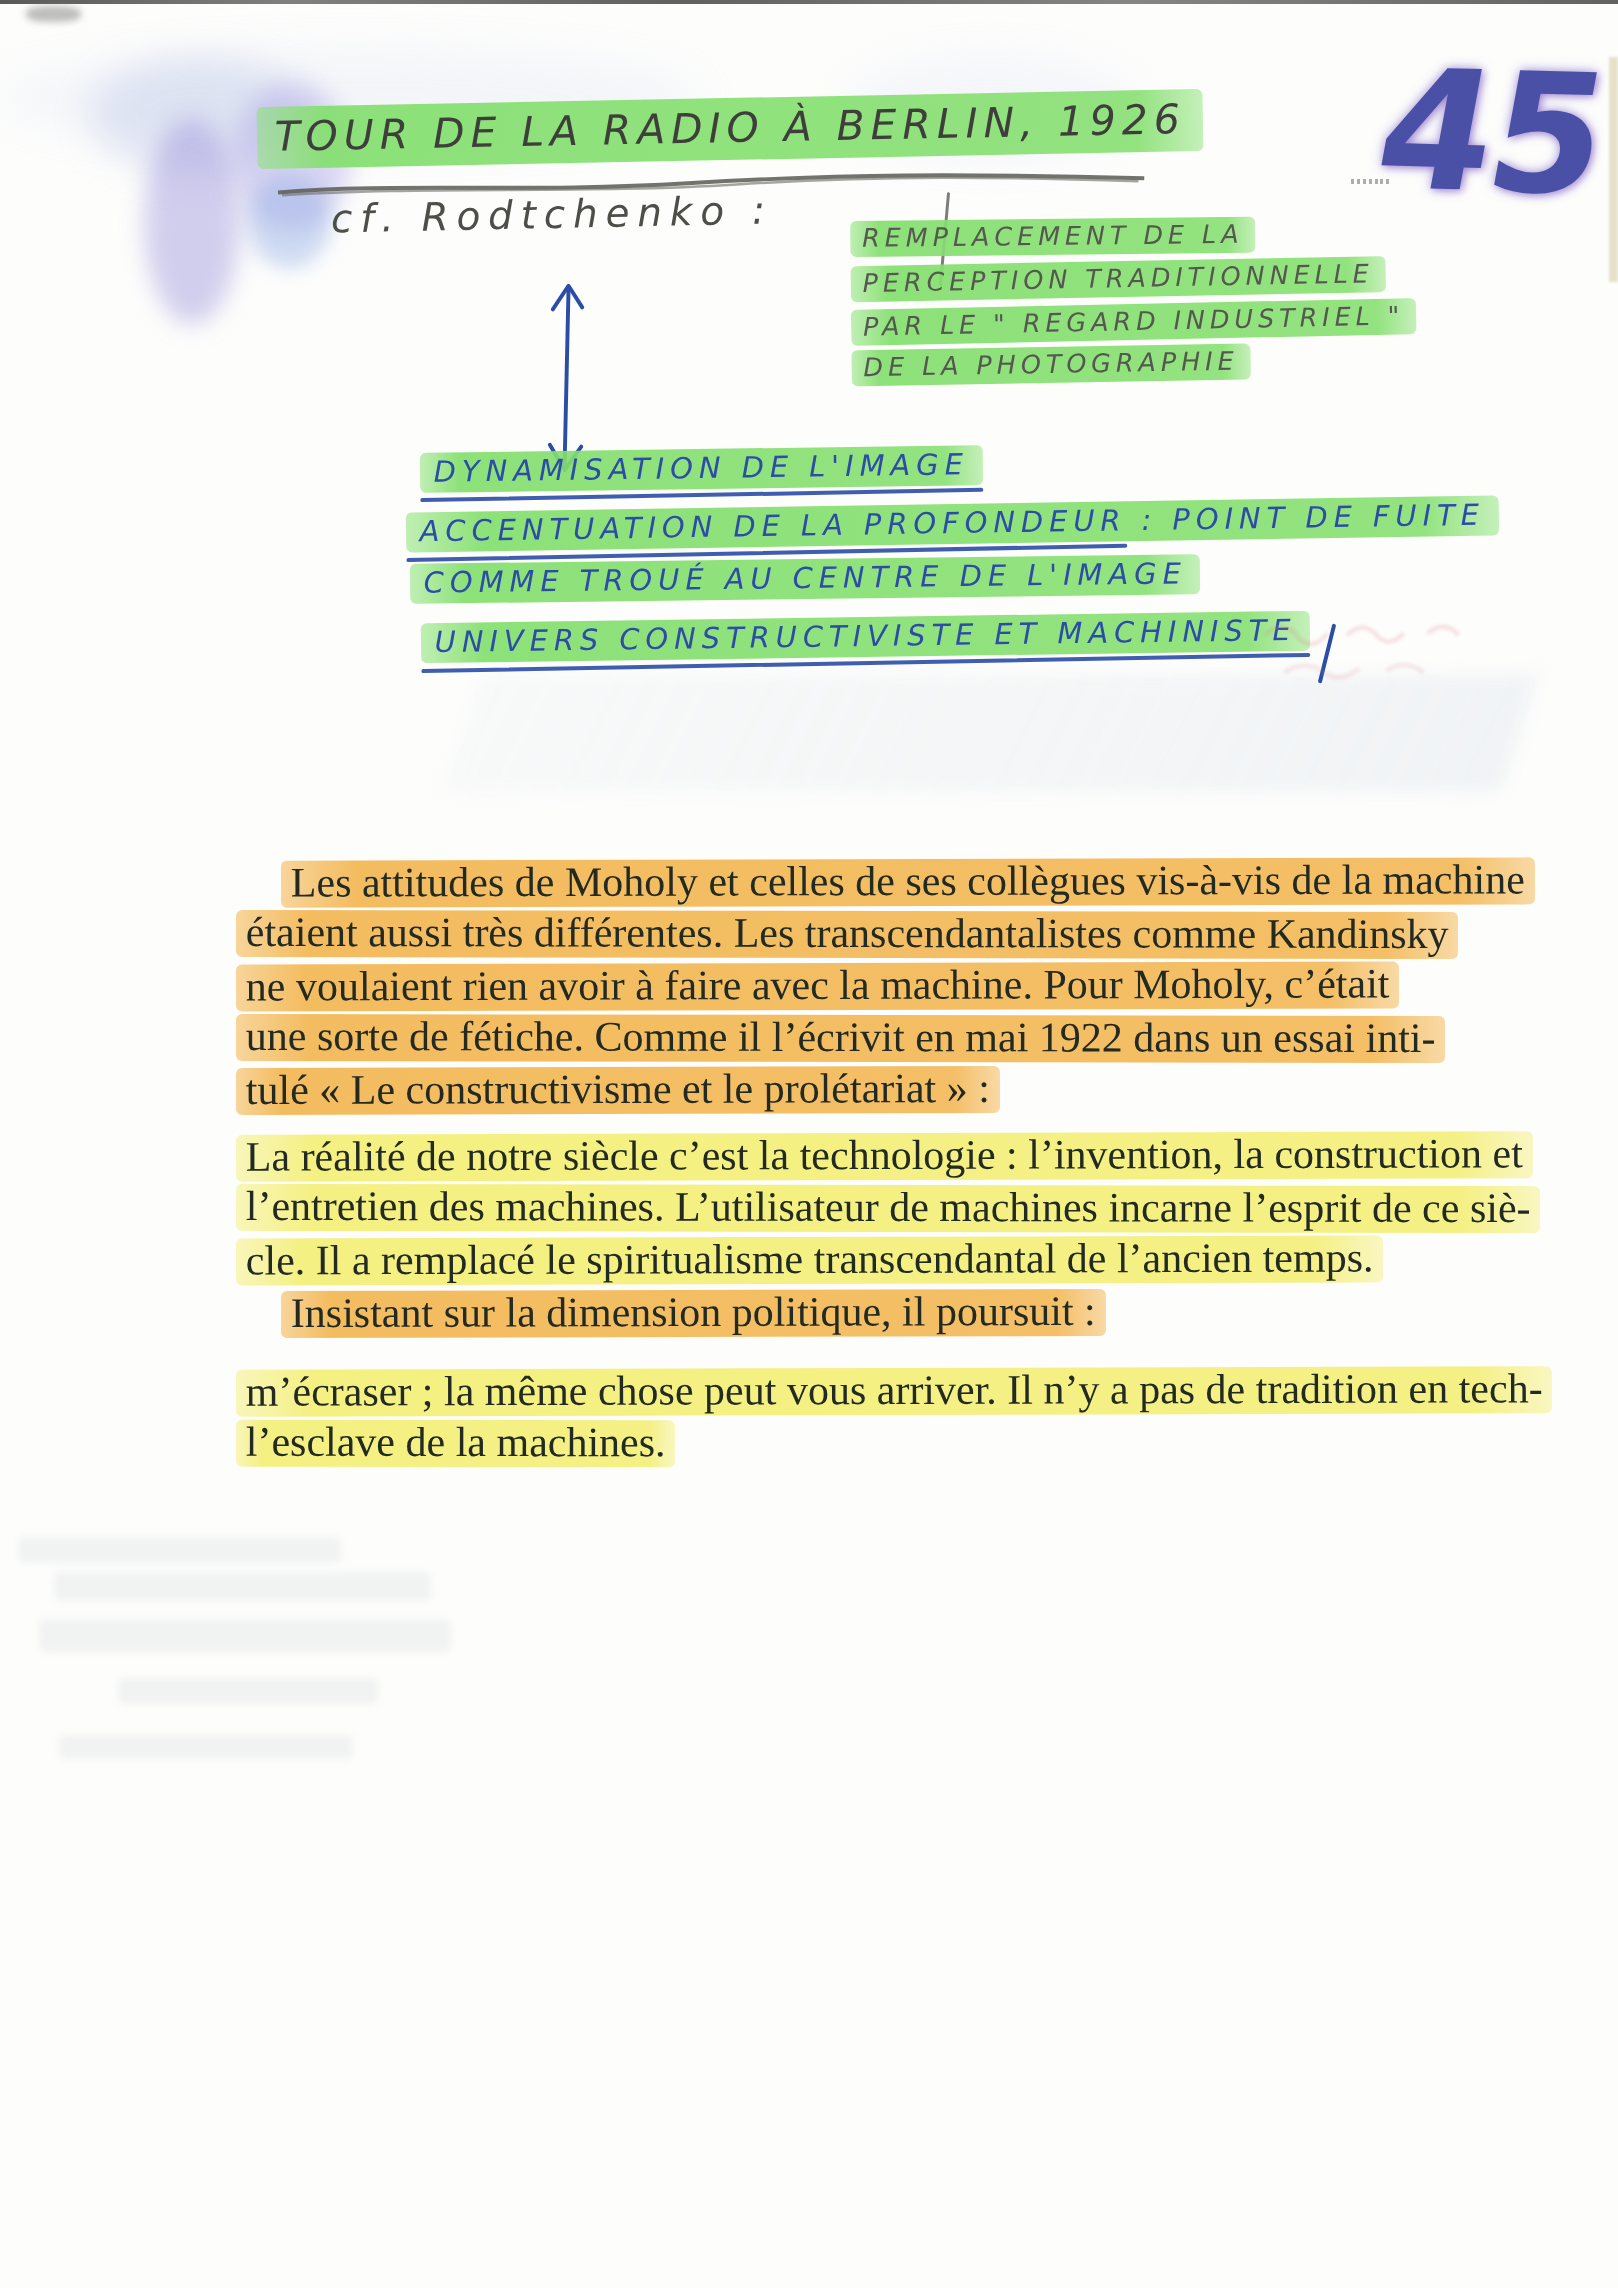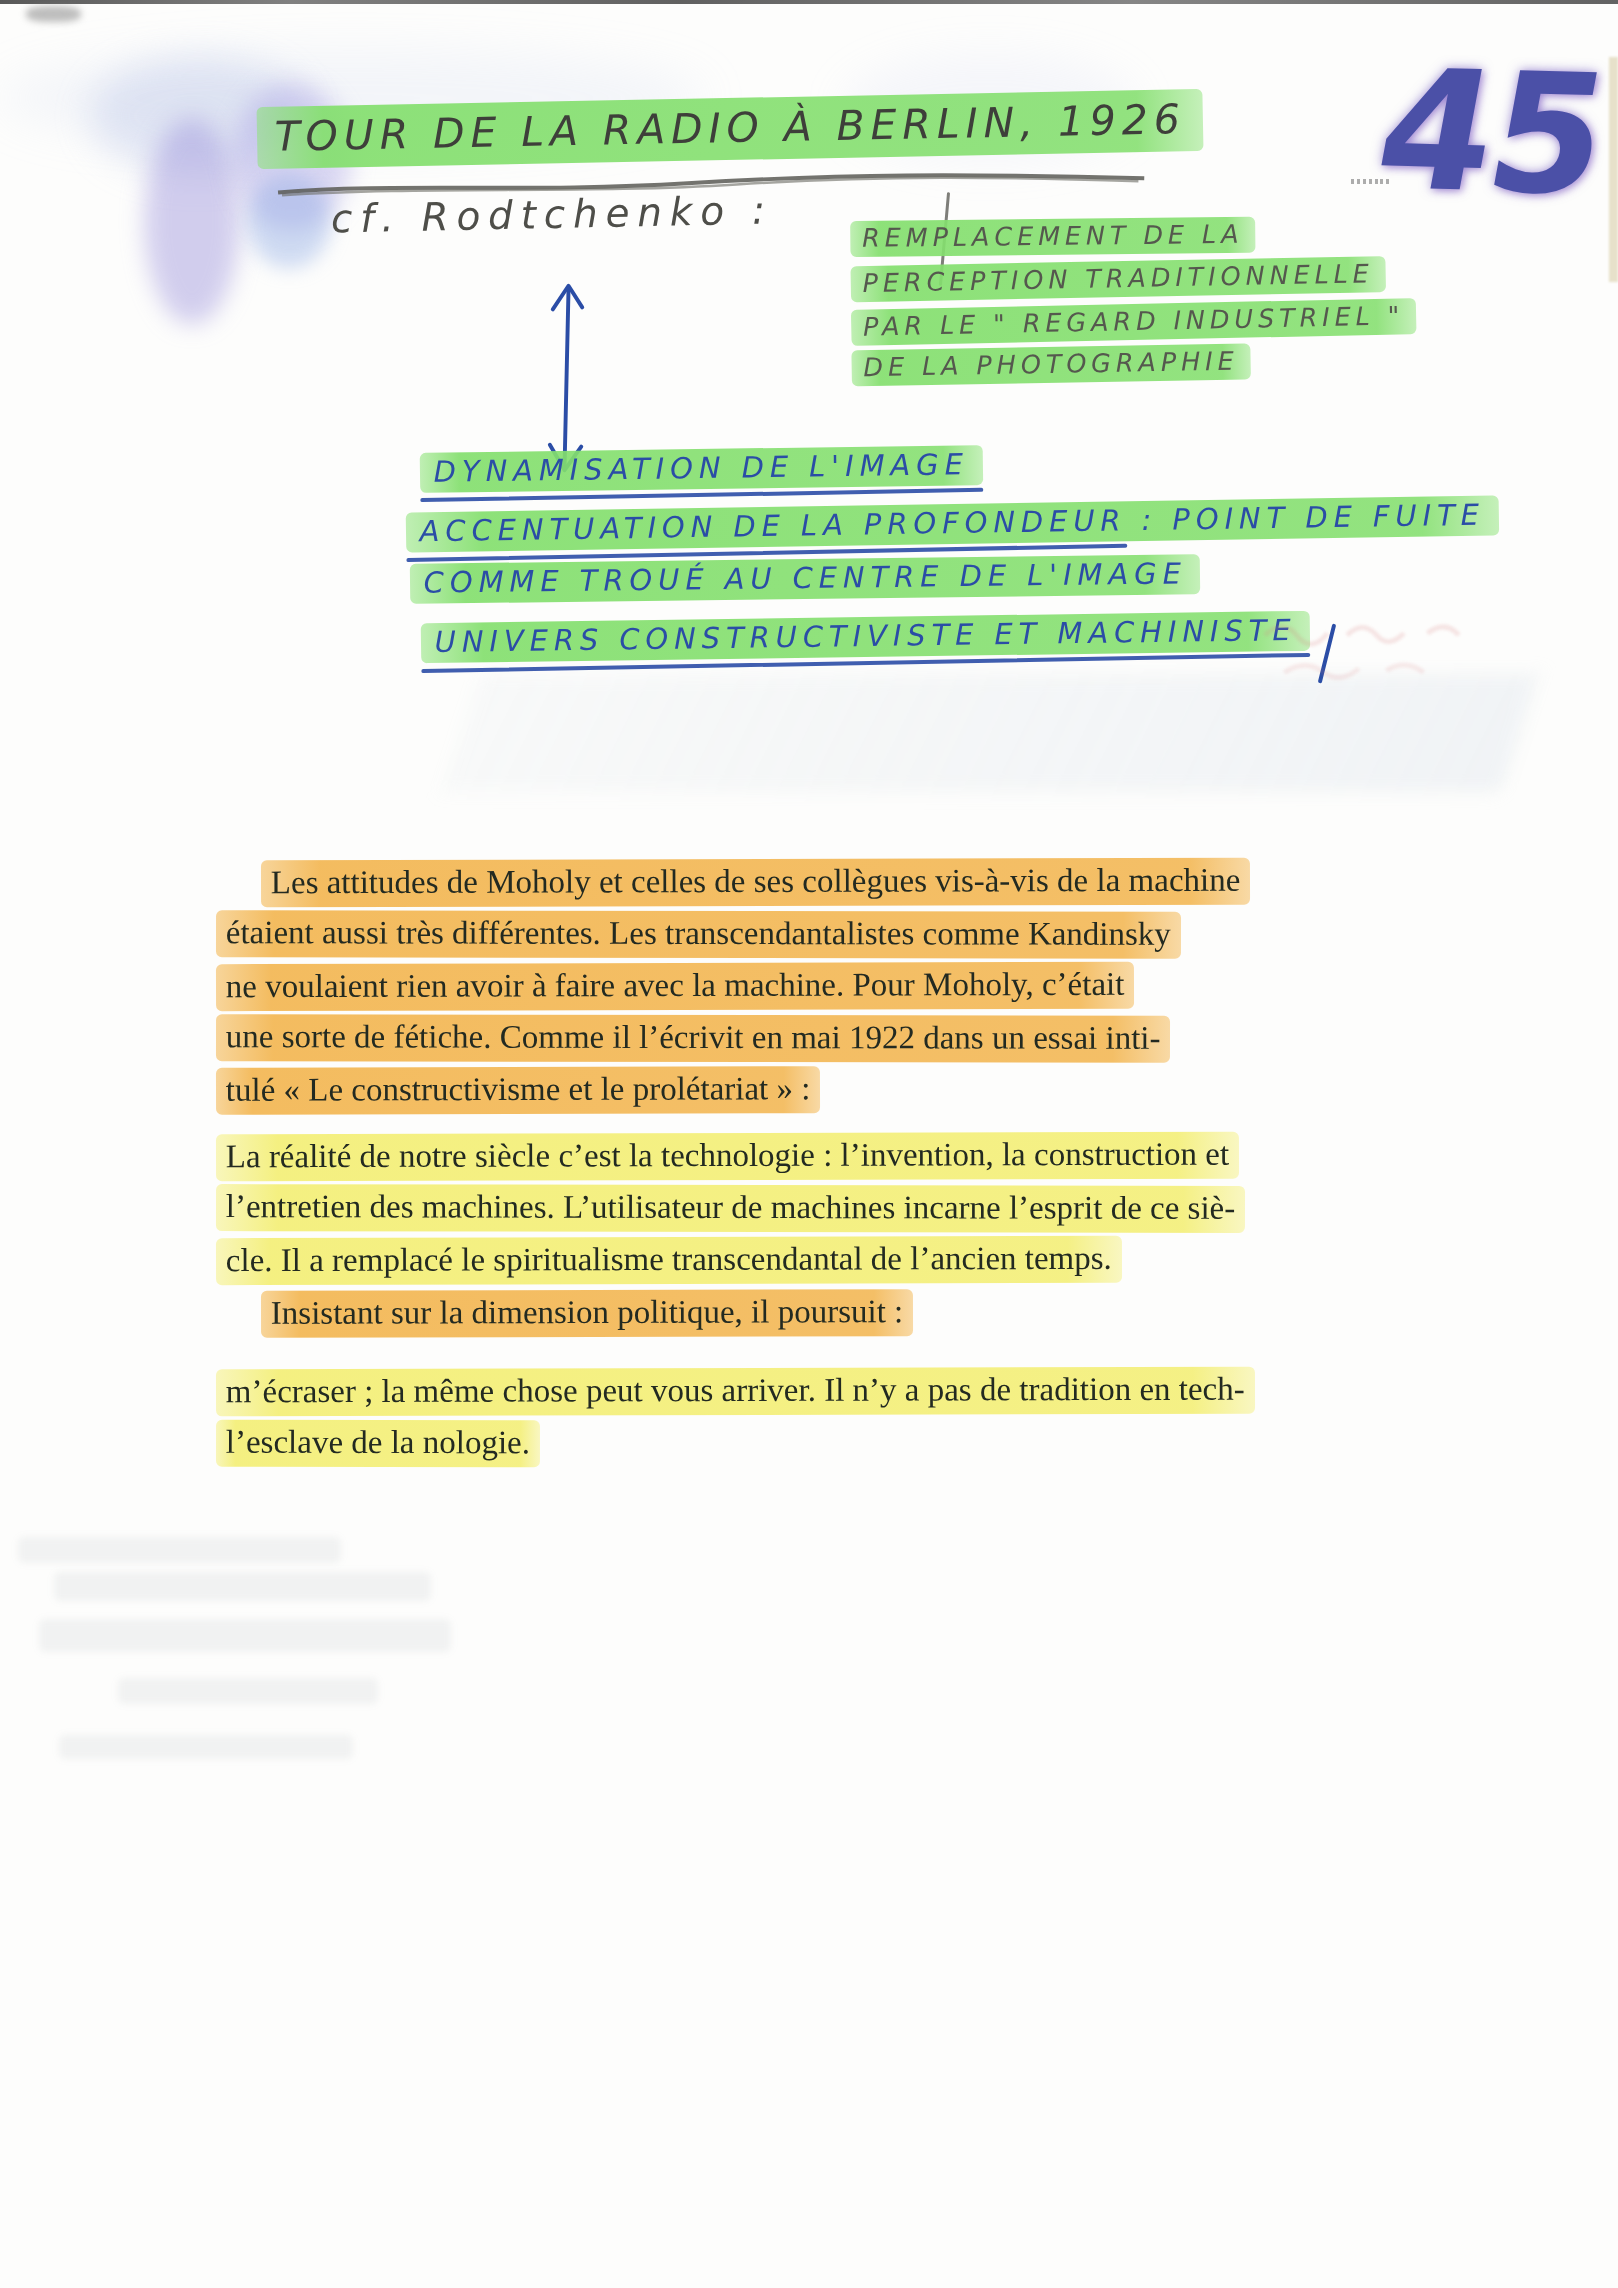--- a/index.html
+++ b/index.html
@@ -76,22 +76,22 @@
   .concept-notes .blue-line:nth-child(4) { left:421px; top:617px; transform:rotate(-.8deg); }
   .blue-line.underlined::after { content:''; display:block; height:3.9px; background:#2b4da6;
     border-radius:2.9px; margin-top:3.9px; transform:rotate(-.25deg); opacity:.9; }
   .concept-notes .blue-line:nth-child(2).underlined::after { width:66%; }
   .ink-comma { position:absolute; left:1325px; top:623px; width:3.9px; height:61px;
     background:#2b4da6; border-radius:2.9px; transform:rotate(14deg); }
 
   .ghost-pink { position:absolute; left:1255px; top:596px; opacity:.55; filter:blur(1.5px); }
 
   
-  .print-par { position:absolute; left:216px; width:1225px;
-    font-size:33px; line-height:52px; color:#232a21; }
+  .print-par { position:absolute; left:236px; width:1225px;
+    font-size:42px; line-height:52px; color:#232a21; }
   .par-0 { top:855px; }
   .par-1 { top:1129px;text-decoration:underline; }
   .par-2 { top:1286px; }
   .par-3 { top:1364px; }
   .pline { white-space:nowrap; height:52px; }
   .pline.indent { padding-left:45px; }
   .pline .hl { padding:1px 9.8px 2.9px; line-height:43px; }
   .pline:nth-child(odd)  .hl { transform:rotate(-.15deg); }
   .pline:nth-child(even) .hl { transform:rotate(.1deg); }
 </style>
@@ -162,21 +162,21 @@
   <div class="print-par par-1">
       <div class="pline"><span class="hl hl-yellow">La réalité de notre siècle c’est la technologie : l’invention, la construction et</span></div>
       <div class="pline"><span class="hl hl-yellow">l’entretien des machines. L’utilisateur de machines incarne l’esprit de ce siè-</span></div>
       <div class="pline"><span class="hl hl-yellow">cle. Il a remplacé le spiritualisme transcendantal de l’ancien temps.</span></div>
     </div>
   <div class="print-par par-2">
       <div class="pline indent"><span class="hl hl-orange">Insistant sur la dimension politique, il poursuit :</span></div>
     </div>
   <div class="print-par par-3">
       <div class="pline"><span class="hl hl-yellow">m’écraser ; la même chose peut vous arriver. Il n’y a pas de tradition en tech-</span></div>
-      <div class="pline"><span class="hl hl-yellow">l’esclave de la nologie.</span></div>
+      <div class="pline"><span class="hl hl-yellow">l’esclave de la machines.</span></div>
     </div>
 
   <div class="ghost-bar gb1"></div>
   <div class="ghost-bar gb2"></div>
   <div class="ghost-bar gb3"></div>
   <div class="ghost-bar gb4"></div>
   <div class="ghost-bar gb5"></div>
 
 </div>
 

